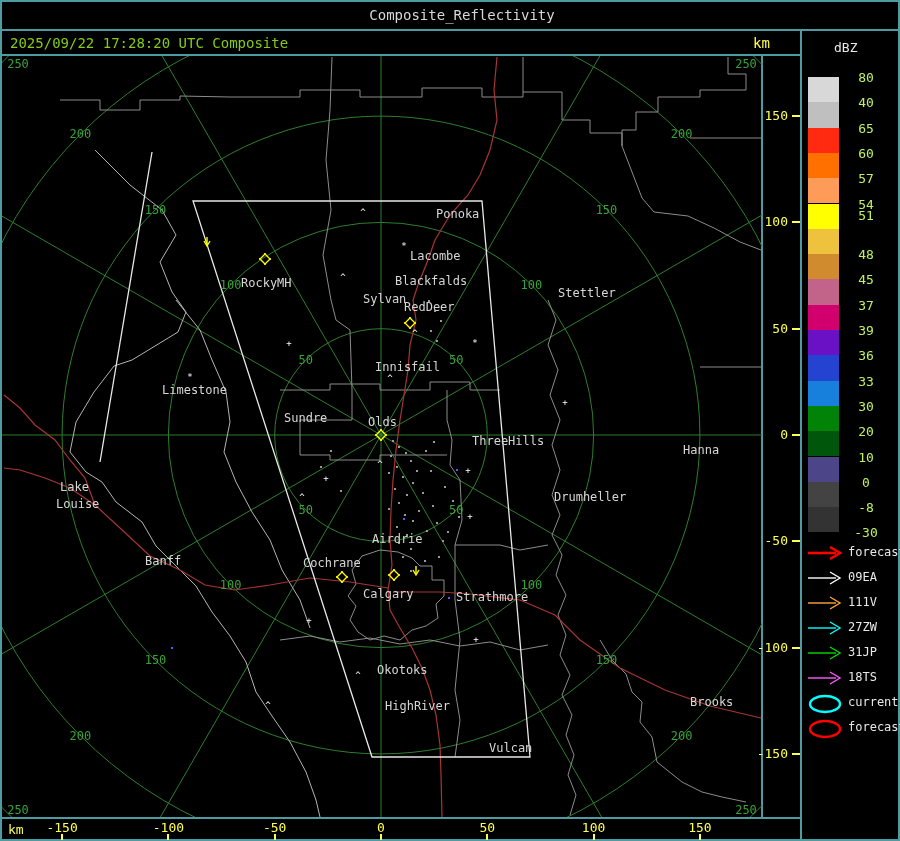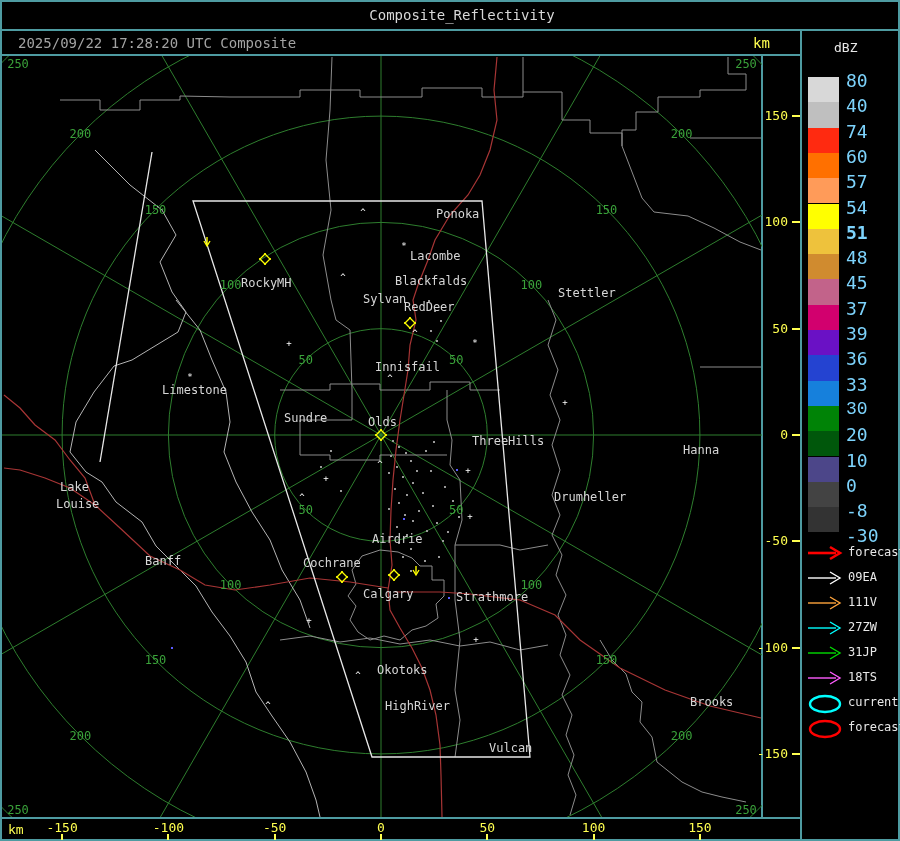--- a/index.html
+++ b/index.html
@@ -1,26 +1,26 @@
 <!DOCTYPE html>
 <html><head>
 <meta charset="utf-8">
 <style>
   html,body{margin:0;padding:0;background:#000;}
   #app{position:relative;width:900px;height:841px;background:#000;overflow:hidden;
        font-family:"DejaVu Sans Mono",monospace;}
   .tline{position:absolute;background:#4e9ba1;}
   .txt{position:absolute;white-space:pre;}
   #title{left:0;top:7px;width:100%;text-align:center;color:#d8d8d8;font-size:14px;padding-left:12px;}
-  #timestamp{left:18px;top:35px;color:#a3a3a3;font-size:14px;}
+  #timestamp{left:10px;top:35px;color:#84cc16;font-size:14px;}
   #km-top{left:753px;top:35px;color:#ffff50;font-size:14px;}
   #dbz-label{left:834px;top:40px;color:#e8e8e8;font-size:13px;}
   #scale{position:absolute;left:808px;top:77px;width:90px;}
   .sblock{position:absolute;left:0;width:31px;height:25.3px;}
-  .slabel{position:absolute;left:38px;width:40px;color:#7dd3fc;font-size:18px;}
+  .slabel{position:absolute;left:38px;width:40px;color:#bef264;font-size:13px;text-align:center;}
   #legend{position:absolute;left:806px;top:541px;width:92px;}
   .litem{position:absolute;left:0;height:25px;width:92px;}
   .litem svg{position:absolute;left:0;top:3px;}
   .llabel{position:absolute;left:42px;top:4px;color:#e8e8e8;font-size:12px;white-space:pre;}
   #right-axis{position:absolute;left:762px;top:56px;width:38px;height:762px;}
   .rlab{position:absolute;right:12px;width:40px;text-align:right;color:#ffff50;font-size:13px;}
   .rtick{position:absolute;right:0;width:8px;height:2px;background:#ffff50;}
   #bottom-axis{position:absolute;left:0;top:819px;width:762px;height:22px;}
   #km-bottom{left:8px;top:3px;color:#ffff50;font-size:13px;}
   .blab{position:absolute;top:1px;width:60px;margin-left:-30px;text-align:center;color:#ffff50;font-size:13px;}
@@ -61,32 +61,32 @@
       <div class="sblock" style="top: 253px; background: rgb(106, 17, 197);"></div>
       <div class="sblock" style="top: 278.3px; background: rgb(36, 67, 209);"></div>
       <div class="sblock" style="top: 303.6px; background: rgb(22, 128, 220);"></div>
       <div class="sblock" style="top: 328.9px; background: rgb(0, 131, 6);"></div>
       <div class="sblock" style="top: 354.2px; background: rgb(0, 87, 11);"></div>
       <div class="sblock" style="top: 379.5px; background: rgb(76, 70, 137);"></div>
       <div class="sblock" style="top: 404.8px; background: rgb(67, 67, 67);"></div>
       <div class="sblock" style="top: 430.1px; background: rgb(51, 51, 51);"></div>
       <div class="slabel" style="top: -7px;">80</div>
       <div class="slabel" style="top: 18.3px;">40</div>
-      <div class="slabel" style="top: 43.6px;">74</div>
+      <div class="slabel" style="top: 43.6px;">65</div>
       <div class="slabel" style="top: 68.9px;">60</div>
       <div class="slabel" style="top: 94.2px;">57</div>
       <div class="slabel" style="top: 119.5px;">54</div>
-      <div class="slabel" style="top: 145px; font-weight: bold;">51</div>
+      <div class="slabel" style="top: 131px;">51</div>
       <div class="slabel" style="top: 170.1px;">48</div>
       <div class="slabel" style="top: 195.4px;">45</div>
       <div class="slabel" style="top: 220.7px;">37</div>
       <div class="slabel" style="top: 246px;">39</div>
       <div class="slabel" style="top: 271.3px;">36</div>
       <div class="slabel" style="top: 296.6px;">33</div>
-      <div class="slabel" style="top: 321.9px; font-family: Liberation Mono, monospace;">30</div>
+      <div class="slabel" style="top: 321.9px;">30</div>
       <div class="slabel" style="top: 347.2px;">20</div>
       <div class="slabel" style="top: 372.5px;">10</div>
       <div class="slabel" style="top: 397.8px;">0</div>
       <div class="slabel" style="top: 423.1px;">-8</div>
       <div class="slabel" style="top: 448.4px;">-30</div>
     </div>
 
   <div id="legend">
       <div class="litem" style="top: 0px;">
         <svg width="40" height="20">

